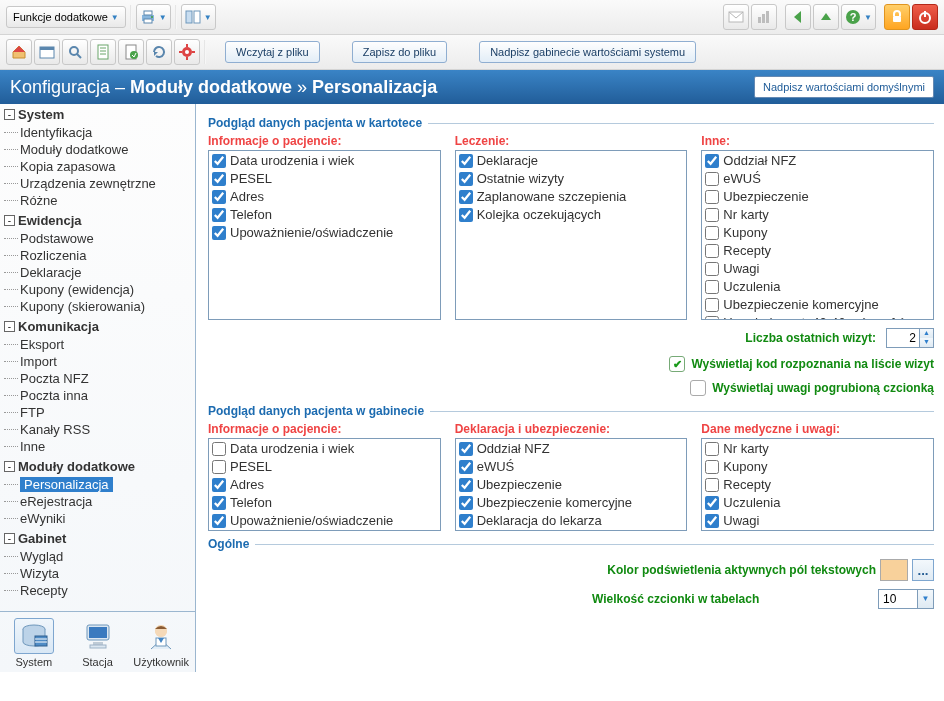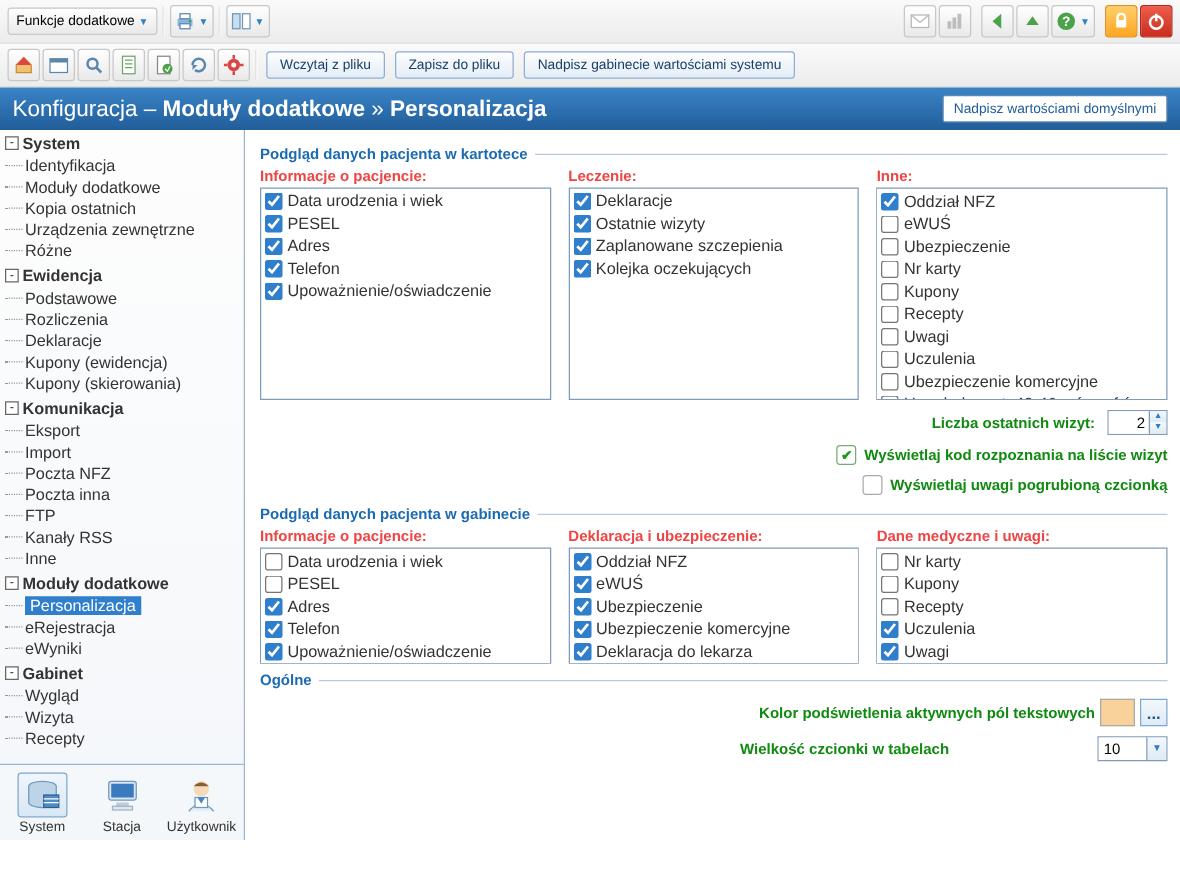--- a/index.html
+++ b/index.html
@@ -7,21 +7,21 @@
 
 
 .top-row { display: flex; align-items: center; padding: 3px 5px; border-bottom: 1px solid #d4d4d4; background: linear-gradient(#fafafa,#ececec); }
 .tb-btn { display: inline-flex; align-items: center; justify-content: center; margin: 1px; padding: 3px 6px; border: 1px solid #c8c8c8; border-radius: 3px; background: linear-gradient(#fff,#e9e9e9); font-size: 11px; cursor: pointer; min-height: 22px; }
 .tb-btn.iconly { padding: 3px; min-width: 26px; height: 26px; }
 .tb-btn .caret { margin-left: 3px; font-size: 8px; color: #3481c3; }
 .tb-sep { width: 2px; height: 24px; background: linear-gradient(to right,#ddd,#fff); margin: 0 3px; }
 .spacer { flex: 1; }
 
 .second-row { display: flex; align-items: center; padding: 3px 5px; border-bottom: 1px solid #d4d4d4; background: linear-gradient(#fafafa,#ececec); }
-.file-btn { margin: 0 4px; padding: 4px 10px; border: 1px solid #8faed1; border-radius: 3px; background: linear-gradient(#fefefe,#e2edf7); color: #1b3f66; font-size: 11px; cursor: pointer; }
+.file-btn { margin: 0 16px; padding: 4px 10px; border: 1px solid #8faed1; border-radius: 3px; background: linear-gradient(#fefefe,#e2edf7); color: #1b3f66; font-size: 11px; cursor: pointer; }
 
 
 .header-bar { display: flex; align-items: center; background: linear-gradient(#3a84c6,#215d99); color: #fff; padding: 6px 10px; }
 .header-bar .title { font-size: 18px; }
 .header-btn { background: #fff; color: #215d99; border: 1px solid #6489b3; padding: 4px 8px; font-size: 11px; cursor: pointer; border-radius: 2px; }
 
 
 .main { display: flex; height: 568px; }
 .sidebar { width: 196px; border-right: 1px solid #9bb6cf; background: linear-gradient(#fdfdfd,#f4f7fa); display: flex; flex-direction: column; }
 .tree-wrap { flex: 1; overflow-y: auto; border-bottom: 1px solid #9bb6cf; position: relative; font-size: 13px; }
@@ -236,21 +236,21 @@
               </li>
               <li class="leaf">
                 <div class="row">
                   <span class="dots"></span>
                   <span>Moduły dodatkowe</span>
                 </div>
               </li>
               <li class="leaf">
                 <div class="row">
                   <span class="dots"></span>
-                  <span>Kopia ostatnich</span>
+                  <span>Kopia zapasowa</span>
                 </div>
               </li>
               <li class="leaf">
                 <div class="row">
                   <span class="dots"></span>
                   <span>Urządzenia zewnętrzne</span>
                 </div>
               </li>
               <li class="leaf">
                 <div class="row">

